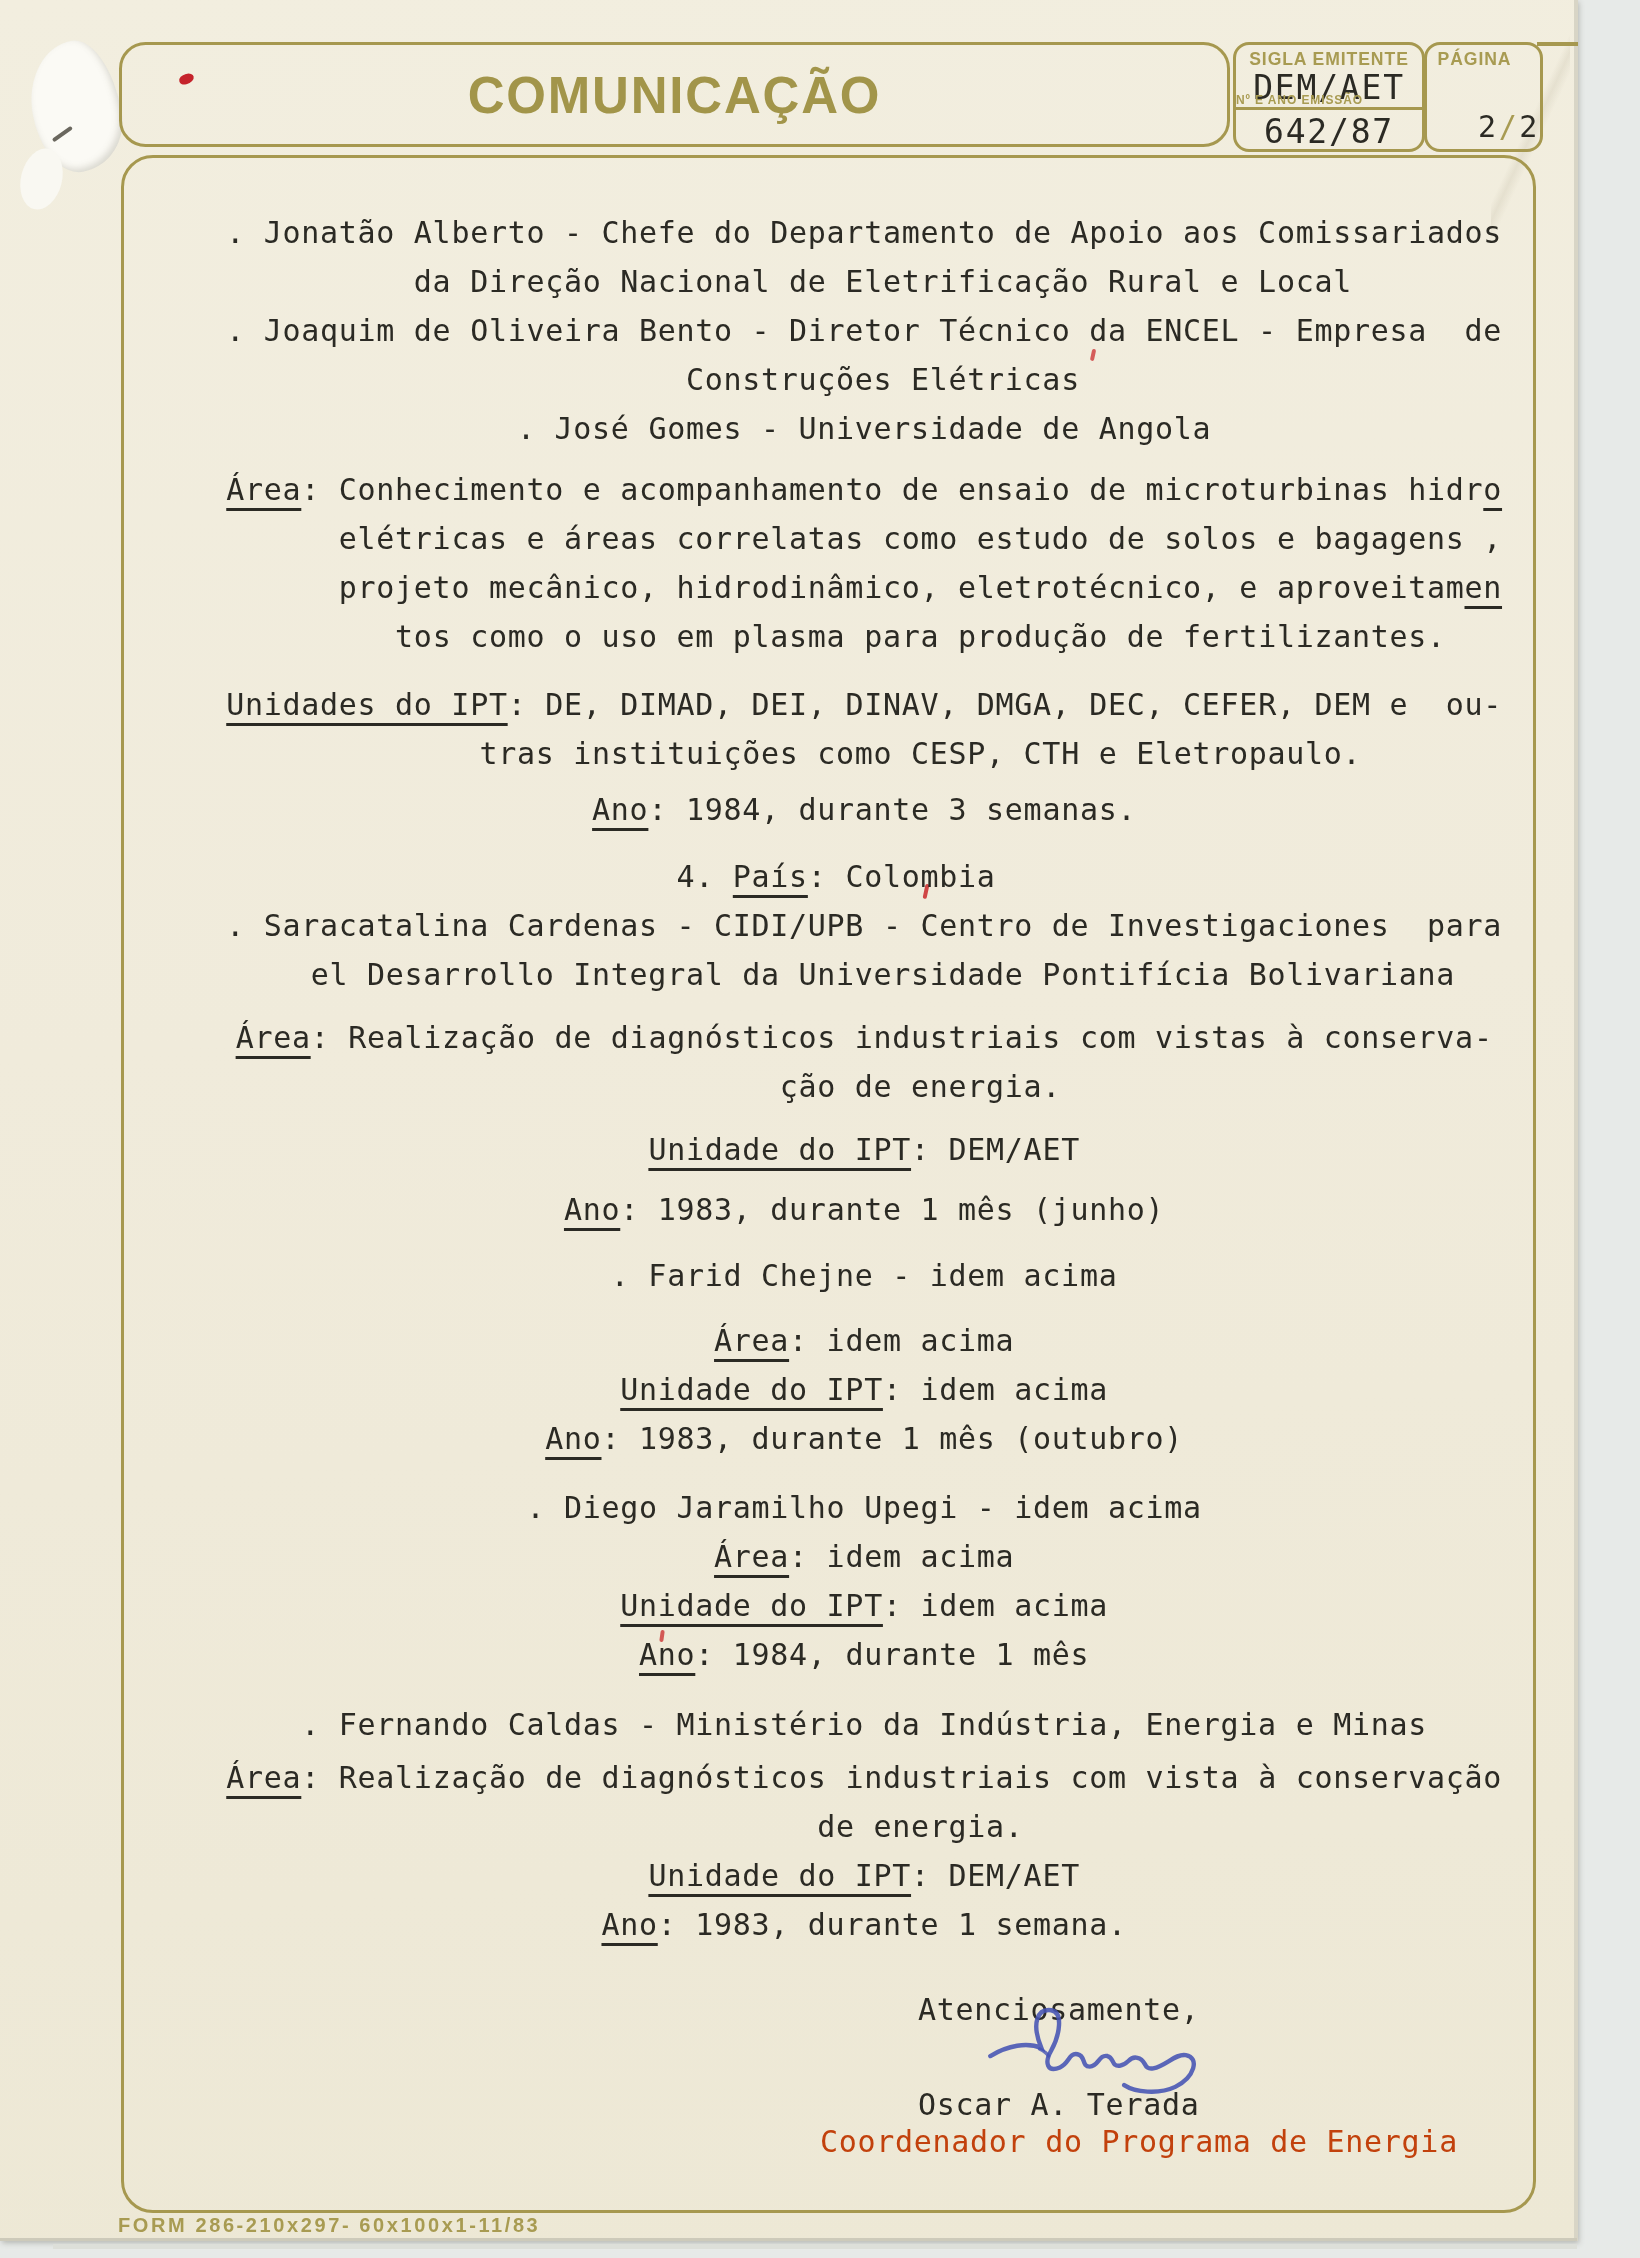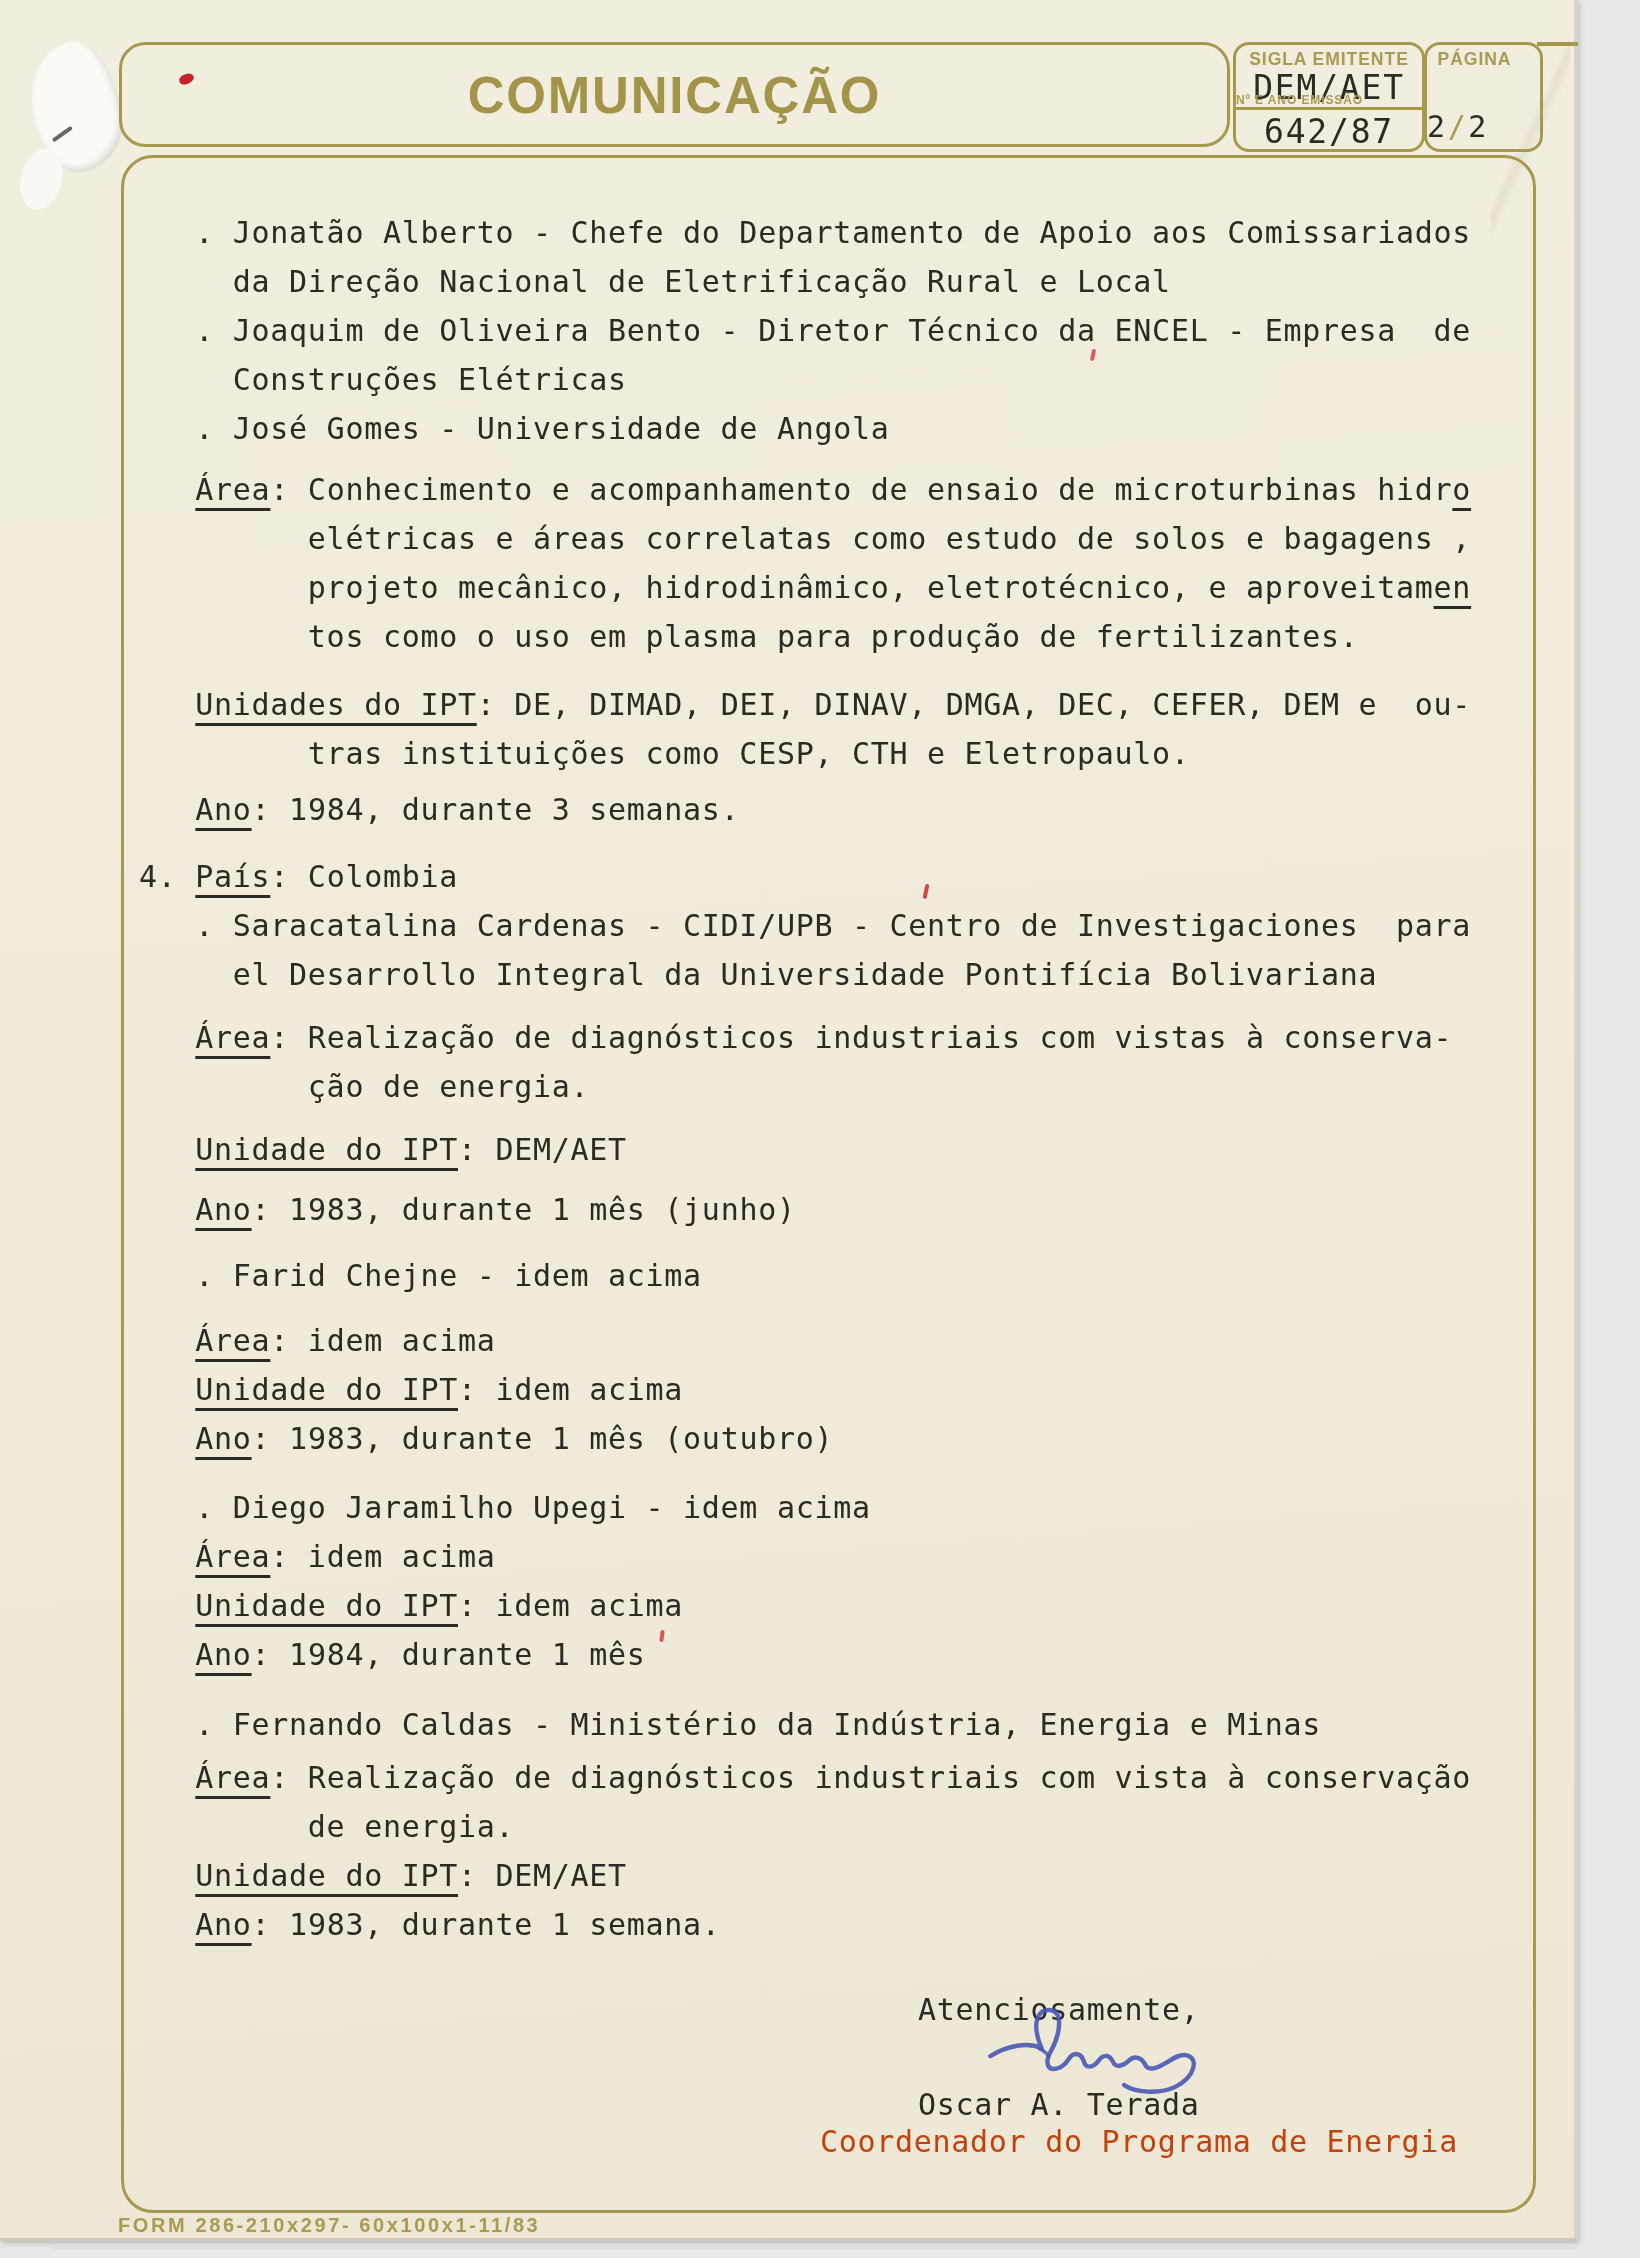--- a/index.html
+++ b/index.html
@@ -25,27 +25,27 @@
               border:3.5px solid #a6984f;border-radius:16px;}
   .box-label{font-family:"Liberation Sans",sans-serif;font-weight:bold;color:#a89b52;}
   .sigla-label{position:absolute;left:0;top:4.4px;width:100%;text-align:center;font-size:17.6px;letter-spacing:0.9px;}
   .sigla-value{position:absolute;left:0;top:23px;width:100%;text-align:center;
                font-size:33px;color:#2b2a24;letter-spacing:1.8px;}
   .emissao-divider{position:absolute;left:0;top:62px;width:100%;height:2.6px;background:#a6984f;}
   .emissao-label{position:absolute;left:0;top:48px;width:100%;font-size:12px;letter-spacing:0.9px;}
   .emissao-value{position:absolute;left:0;top:67px;width:100%;text-align:center;
                  font-size:33px;color:#2b2a24;letter-spacing:1.8px;}
   .pagina-label{position:absolute;left:10.6px;top:4.4px;font-size:17.6px;letter-spacing:0.9px;}
-  .pagina-value{position:absolute;left:0;top:64px;width:100%;text-align:left;
+  .pagina-value{position:absolute;left:0;top:64px;width:100%;text-align:right;
                 font-size:30px;color:#2b2a24;letter-spacing:2.6px;}
   .gold-slash{color:#a89b52;}
   .body-frame{position:absolute;left:121px;top:155px;width:1409px;height:2052px;
               border:3.5px solid #a6984f;border-radius:32px;}
   
-  .document-body{position:absolute;left:139px;top:208px;width:1394px;color:#2b2a24;}
+  .document-body{position:absolute;left:139px;top:208px;width:1394px;color:#2b2a24;text-align:center;}
   .doc-line{white-space:pre;font-size:30px;line-height:49px;letter-spacing:0.7px;}
   .u{text-decoration:underline;text-decoration-thickness:2.6px;text-underline-offset:8px;}
   .doc-block:nth-child(1){margin-top:0;}
   .doc-block:nth-child(2){margin-top:12px;}
   .doc-block:nth-child(3){margin-top:19.4px;}
   .doc-block:nth-child(4){margin-top:7px;}
   .doc-block:nth-child(5){margin-top:17.6px;}
   .doc-block:nth-child(6){margin-top:14px;}
   .doc-block:nth-child(7){margin-top:14px;}
   .doc-block:nth-child(8){margin-top:10.6px;}

